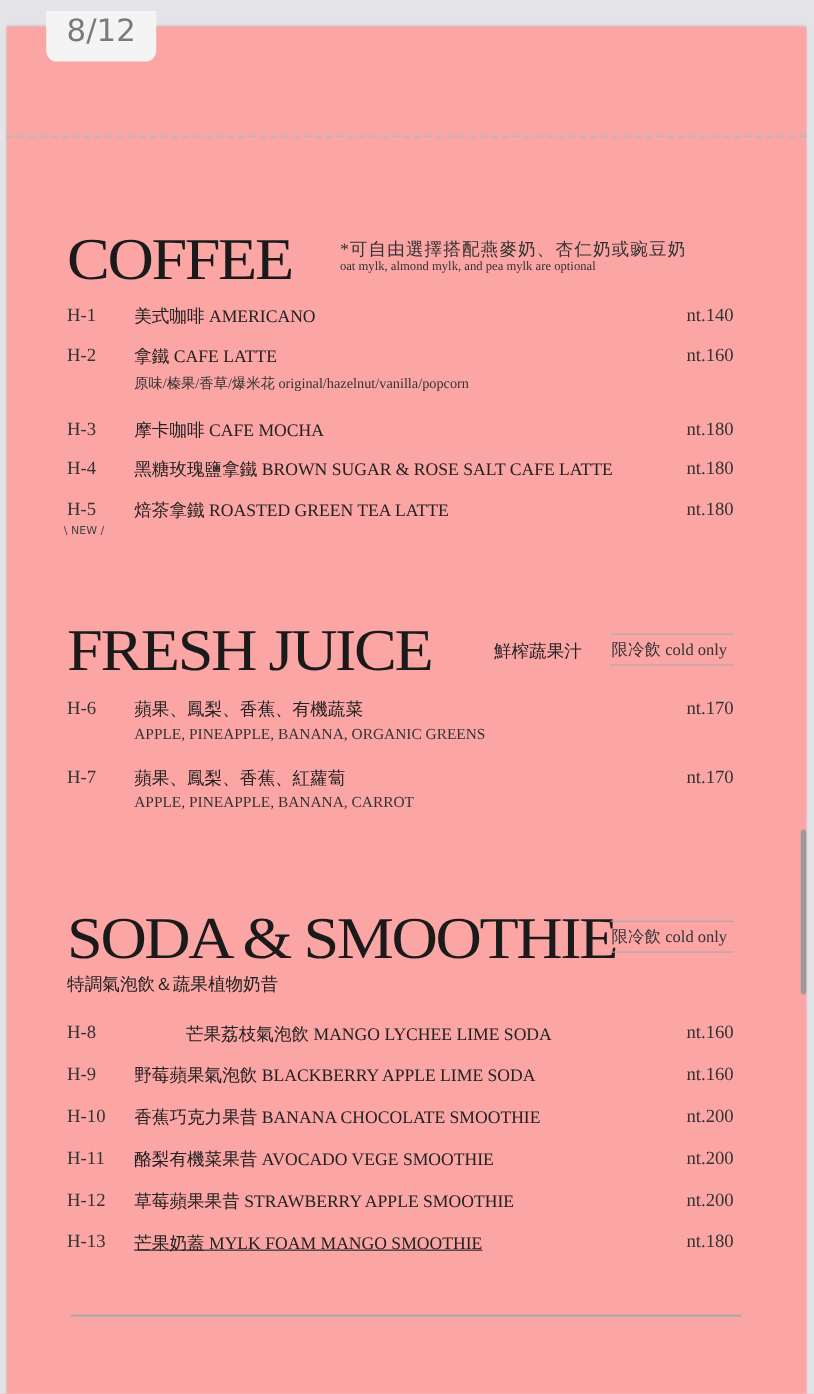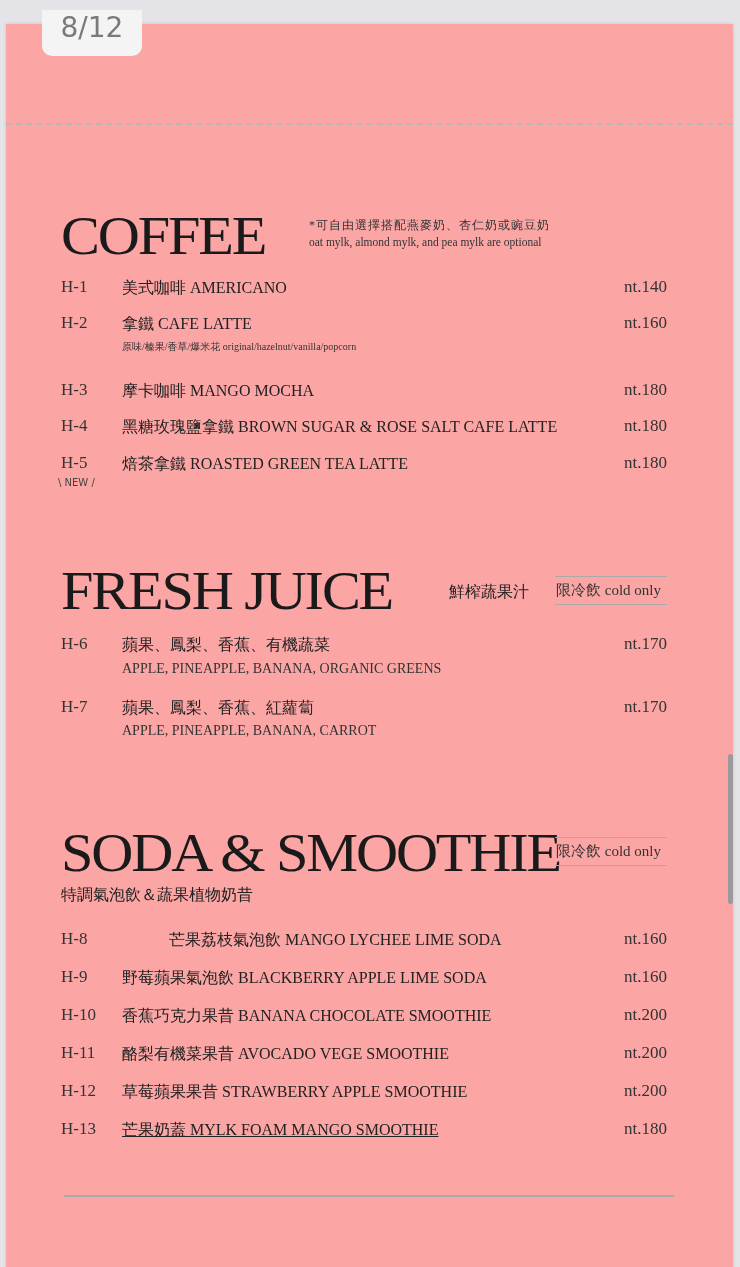--- a/index.html
+++ b/index.html
@@ -28,21 +28,21 @@
     .scrollbar {
       position: absolute; left: 728px; top: 754px; width: 5px; height: 150px;
       background: #9a9a9a; border-radius: 3px; z-index: 4;
     }
     .abs { position: absolute; white-space: nowrap; }
     .section-title {
       font-family: "Liberation Serif", "DejaVu Serif", serif;
       font-size: 54px; letter-spacing: -2px; color: #1a1a1a; line-height: 1;
       transform: scaleX(1.08); transform-origin: left center;
     }
-    .note-cn { font-size: 12px; color: #333; letter-spacing: 1px; }
+    .note-cn { font-size: 16px; color: #333; letter-spacing: 1px; }
     .note-en { font-size: 11.5px; color: #333; }
     .code { font-size: 17px; color: #333; }
     .name { font-size: 16px; color: #222; }
     .sub { font-size: 14px; color: #333; }
     .price { font-size: 17px; color: #333; right: 66px; }
     .badge-new { font-family: "DejaVu Sans", sans-serif; font-size: 10px; color: #444; }
     .cold {
       border-top: 1.5px solid #aaa; border-bottom: 1.5px solid #aaa;
       font-size: 15px; color: #333; padding: 4px 1px 4px 1px; width: 110px;
     }
@@ -61,26 +61,26 @@
   <div class="abs note-en" style="left:303px;top:212px;">oat mylk, almond mylk, and pea mylk are optional</div>
 
   <div>
     <div class="abs code" style="left:55px;top:253px;">H-1</div>
     <div class="abs name" style="left:116px;top:254px;">美式咖啡 AMERICANO</div>
     <div class="abs price" style="top:253px;">nt.140</div>
   </div>
   <div>
     <div class="abs code" style="left:55px;top:289px;">H-2</div>
     <div class="abs name" style="left:116px;top:290px;">拿鐵 CAFE LATTE</div>
-    <div class="abs sub" style="left:116px;top:316px;font-size:10px;">原味/榛果/香草/爆米花 original/hazelnut/vanilla/popcorn</div>
+    <div class="abs sub" style="left:116px;top:316px;font-size:13px;">原味/榛果/香草/爆米花 original/hazelnut/vanilla/popcorn</div>
     <div class="abs price" style="top:289px;">nt.160</div>
   </div>
   <div>
     <div class="abs code" style="left:55px;top:356px;">H-3</div>
-    <div class="abs name" style="left:116px;top:357px;">摩卡咖啡 MANGO MOCHA</div>
+    <div class="abs name" style="left:116px;top:357px;">摩卡咖啡 CAFE MOCHA</div>
     <div class="abs price" style="top:356px;">nt.180</div>
   </div>
   <div>
     <div class="abs code" style="left:55px;top:392px;">H-4</div>
     <div class="abs name" style="left:116px;top:393px;">黑糖玫瑰鹽拿鐵 BROWN SUGAR &amp; ROSE SALT CAFE LATTE</div>
     <div class="abs price" style="top:392px;">nt.180</div>
   </div>
   <div>
     <div class="abs code" style="left:55px;top:429px;">H-5</div>
     <div class="abs badge-new" style="left:52px;top:453px;">\ NEW /</div>

